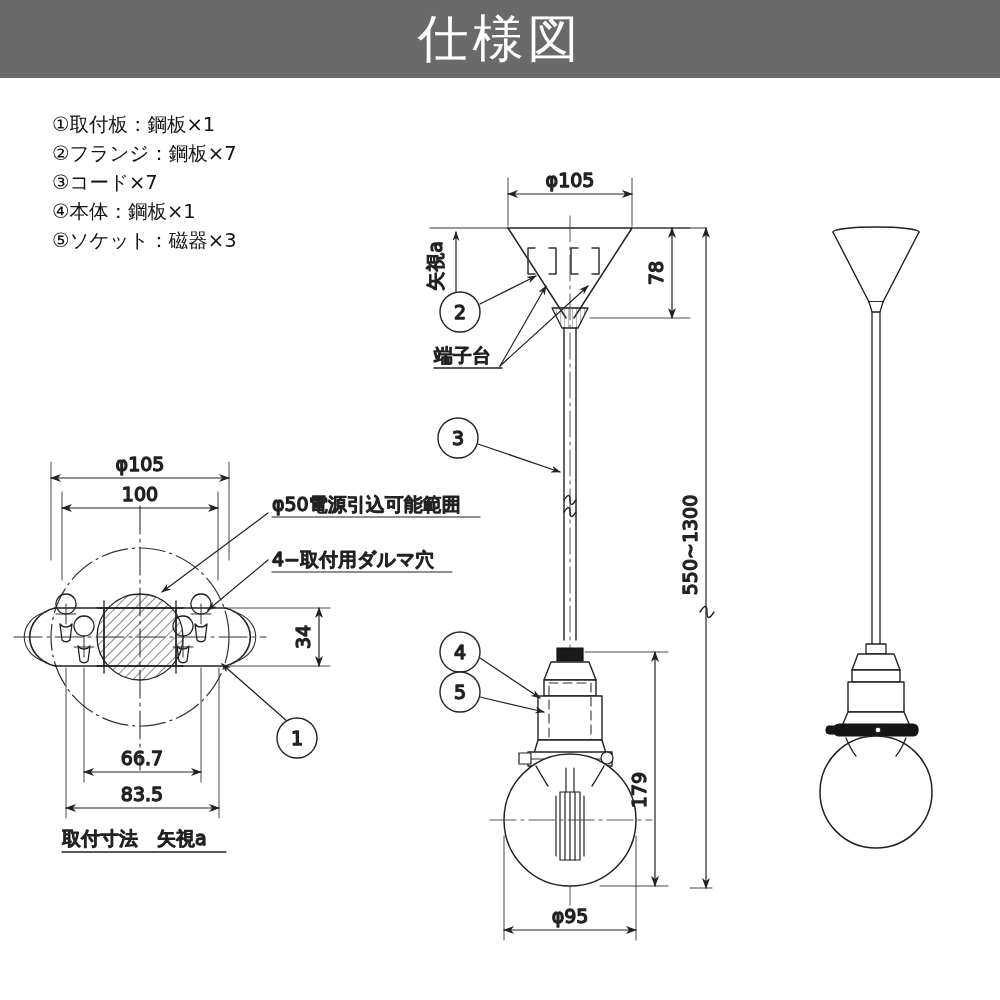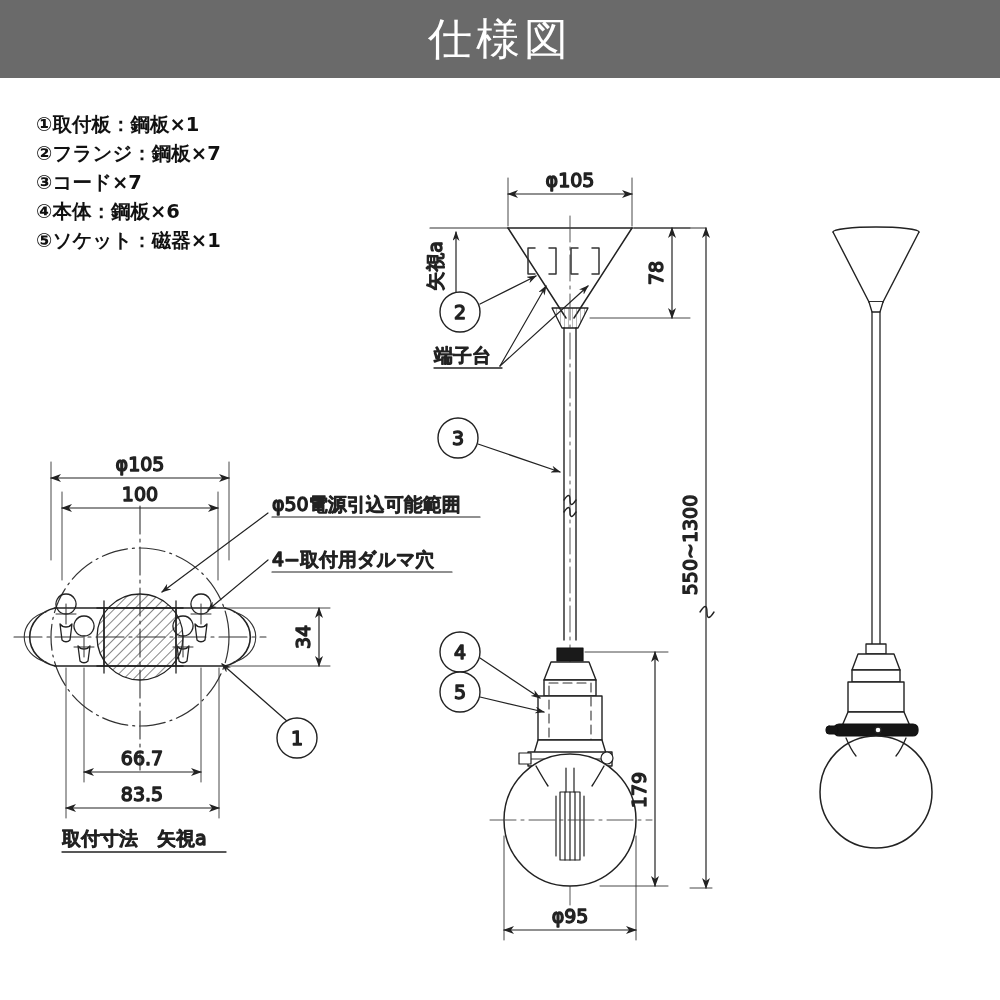--- a/index.html
+++ b/index.html
@@ -33,32 +33,31 @@
   }
   #header-title {
     position: absolute;
     left: 0;
     top: 0;
     width: 1000px;
     height: 87px;
     line-height: 78px;
     text-align: center;
     color: #ffffff;
-    font-size: 44px;
+    font-size: 51px;
     letter-spacing: 4px;
     font-weight: 400;
     font-family: "DejaVu Sans", "Liberation Sans", sans-serif;
   }
   
   #parts-list {
     position: absolute;
-    left: 36px;
+    left: 52px;
     top: 110px;
     width: 330px;
-    font-weight: bold;
   }
   .part-item {
     font-size: 19.5px;
     line-height: 29px;
     color: #111;
     white-space: nowrap;
     letter-spacing: 0px;
   }
   
   #drawing {
@@ -88,22 +87,22 @@
 
 <div id="page">
 
   <div id="header-bar" style="background: rgb(106, 106, 106);"></div>
   <div id="header-title" style="color: rgb(255, 255, 255);">仕様図</div>
 
   <div id="parts-list">
     <div class="part-item">①取付板：鋼板×1</div>
     <div class="part-item">②フランジ：鋼板×7</div>
     <div class="part-item">③コード×7</div>
-    <div class="part-item">④本体：鋼板×6</div>
-    <div class="part-item">⑤ソケット：磁器×1</div>
+    <div class="part-item">④本体：鋼板×1</div>
+    <div class="part-item">⑤ソケット：磁器×3</div>
   </div>
 
   <svg id="drawing" width="1000" height="1000" viewBox="0 0 1000 1000">
     <defs>
       <marker id="ah" markerWidth="11" markerHeight="8" refX="10" refY="4" orient="auto" markerUnits="userSpaceOnUse">
         <path d="M0,0 L11,4 L0,8 L3,4 Z" fill="#222"></path>
       </marker>
       <marker id="ahr" markerWidth="11" markerHeight="8" refX="1" refY="4" orient="auto" markerUnits="userSpaceOnUse">
         <path d="M11,0 L0,4 L11,8 L8,4 Z" fill="#222"></path>
       </marker>

